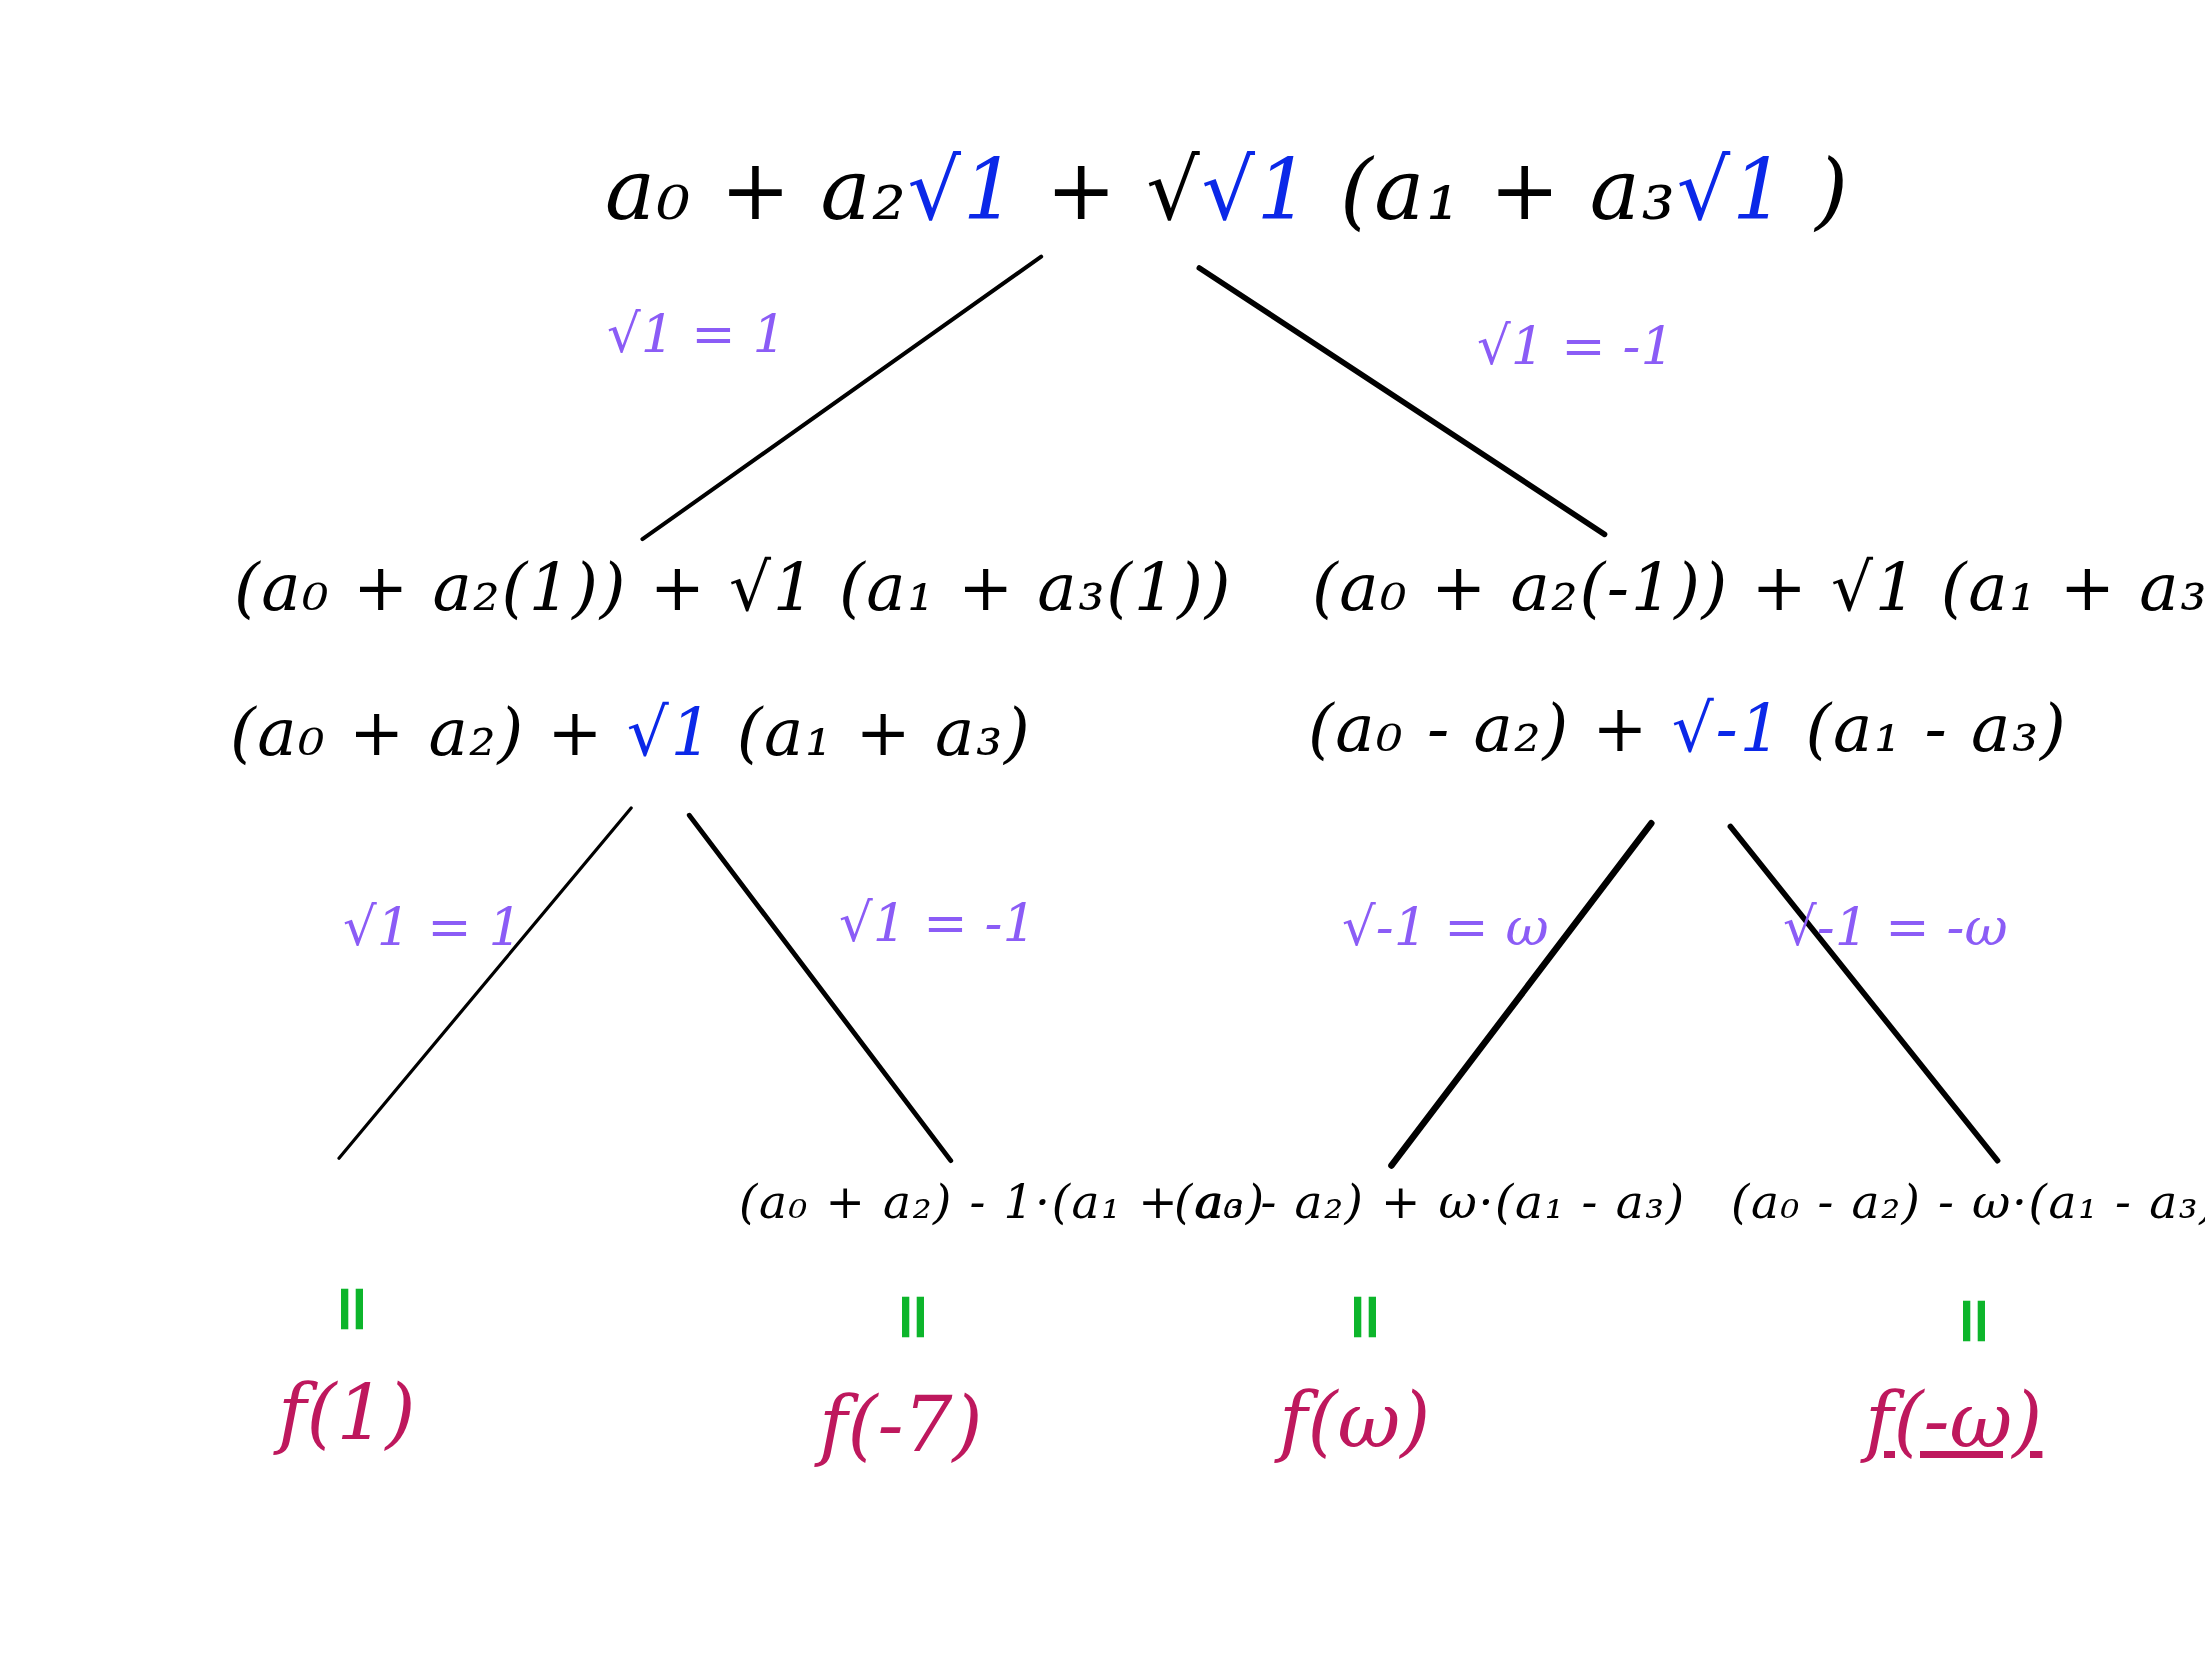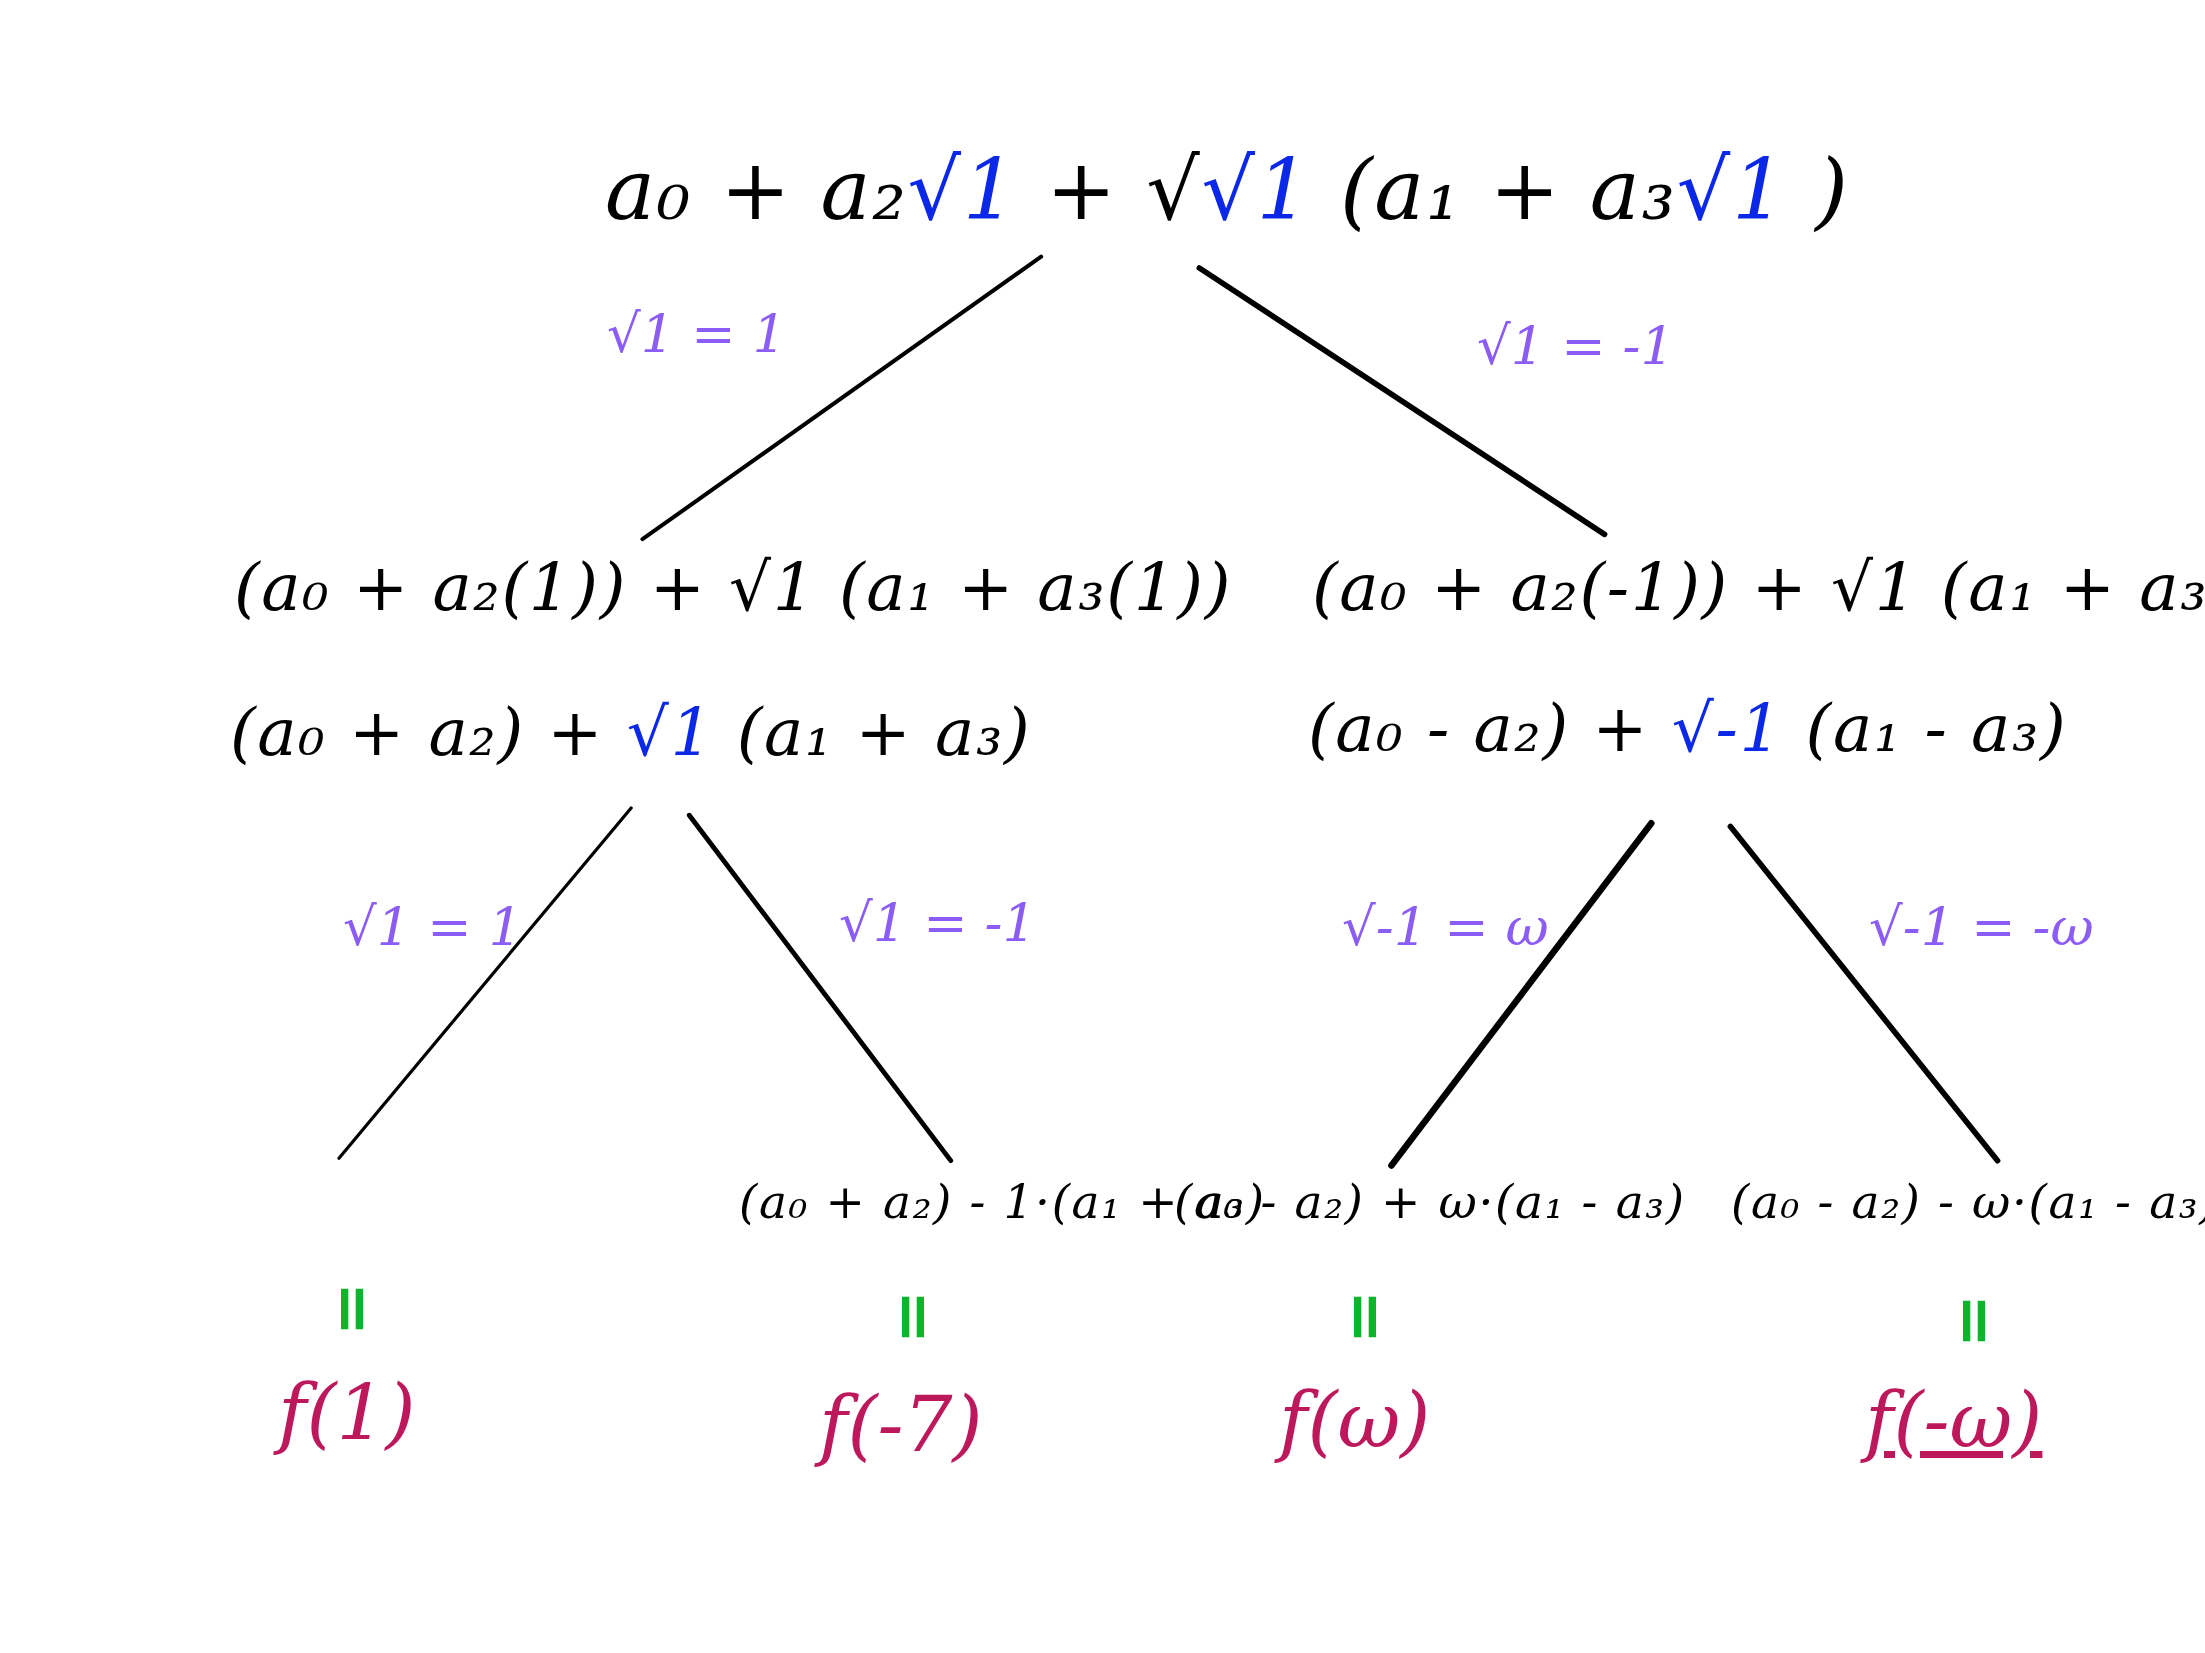--- a/index.html
+++ b/index.html
@@ -48,21 +48,21 @@
   </div>
 
   <div class="expr mid r1">(a₀ + a₂(-1)) + √1 (a₁ + a₃(-1))</div>
   <div class="expr mid r2">
     <span>(a₀ - a₂) + </span><span class="blue">√-1</span><span> (a₁ - a₃)</span>
   </div>
 
   <div class="label" style="left:343px; top:896px;">√1 = 1</div>
   <div class="label" style="left:839px; top:892px;">√1 = -1</div>
   <div class="label" style="left:1342px; top:896px;">√-1 = ω</div>
-  <div class="label" style="left:1869px; top:896px;">√-1 = -ω</div>
+  <div class="label" style="left:1783px; top:896px;">√-1 = -ω</div>
 
   <div class="expr leaf" style="left:739px;">(a₀ + a₂) - 1·(a₁ + a₃)</div>
   <div class="expr leaf" style="left:1174px;">(a₀ - a₂) + ω·(a₁ - a₃)</div>
   <div class="expr leaf" style="left:1731px;">(a₀ - a₂) - ω·(a₁ - a₃)</div>
 
   <div class="eq" style="left:327px; top:1271px;">=</div>
   <div class="eq" style="left:888px; top:1279px;">=</div>
   <div class="eq" style="left:1340px; top:1279px;">=</div>
   <div class="eq" style="left:1949px; top:1283px;">=</div>
 

